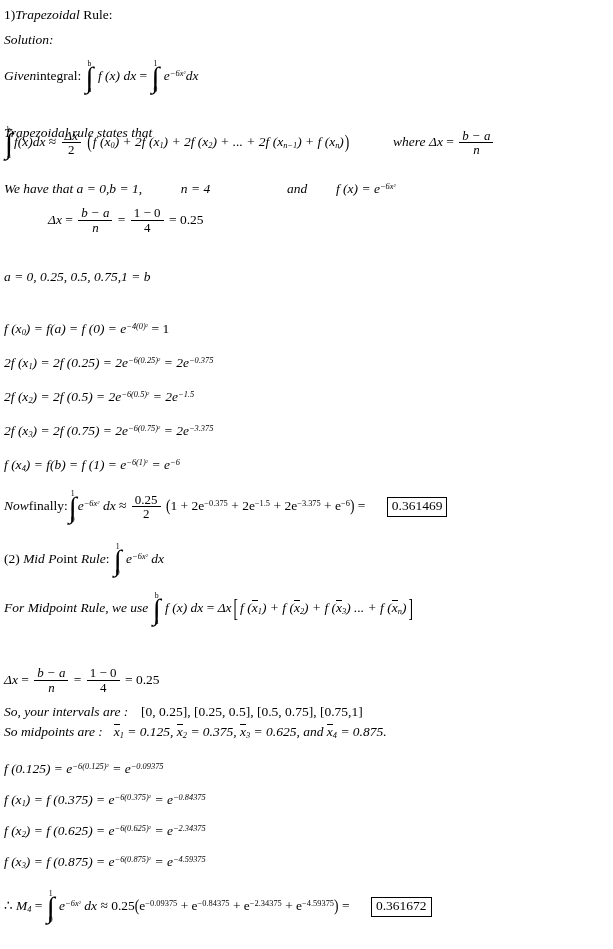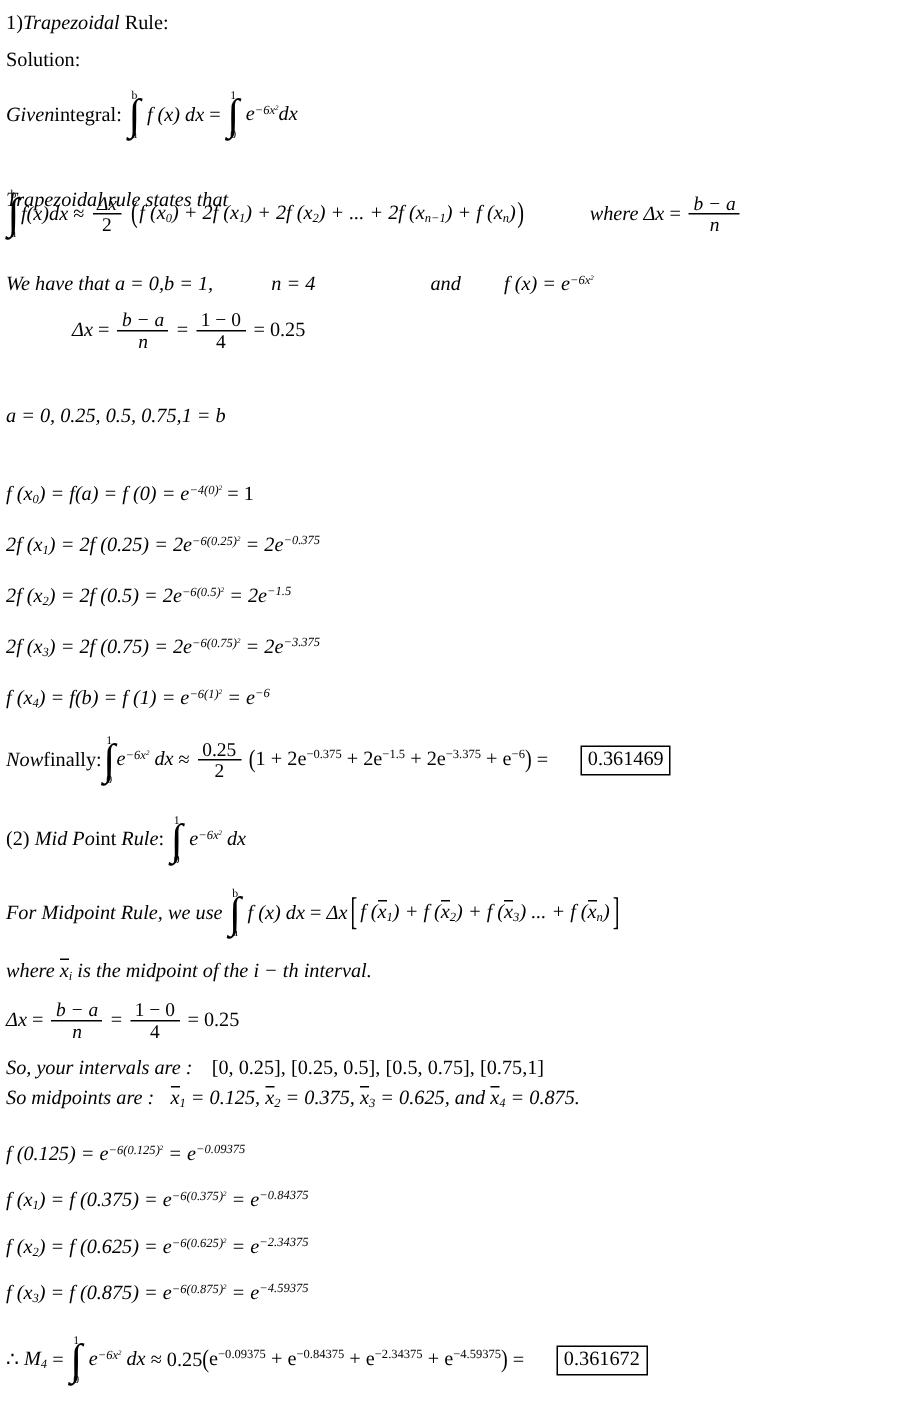--- a/index.html
+++ b/index.html
@@ -130,21 +130,21 @@
 </style>
 </head>
 <body>
 
 <div class="page">
 
   <div class="line" style="top:8px;">
     <span class="up">1)</span><span class="it">Trapezoidal</span><span class="up"> Rule:</span>
   </div>
 
-  <div class="line" style="top:33px;">Solution:</div>
+  <div class="line" style="top:33px;font-style:italic;">Solution:</div>
 
   <div class="line" style="top:60px;">
     <span class="it">Given</span><span class="up">integral:</span>
     <span class="intg">
       <span class="lim top">b</span>
       <span class="glyph">∫</span>
       <span class="lim bot">a</span>
     </span>
     <span class="it">f (x) dx</span>
     <span class="up">=</span>
@@ -265,25 +265,20 @@
     <span class="intg">
       <span class="lim top">b</span>
       <span class="glyph">∫</span>
       <span class="lim bot">a</span>
     </span>
     <span class="it">f (x) dx</span>
     <span class="up">=</span>
     <span class="it">Δx</span><span class="brk">[</span><span class="it">f (<span class="ovl">x</span><sub>1</sub>) + f (<span class="ovl">x</span><sub>2</sub>) + f (<span class="ovl">x</span><sub>3</sub>) ... + f (<span class="ovl">x</span><sub>n</sub>)</span><span class="brk">]</span>
   </div>
 
-  <div class="line" style="top:639px;">
-    <span class="it">where</span>
-    <span class="it"><span class="ovl">x</span><sub>i</sub></span>
-    <span class="it">is the midpoint of the i − th interval.</span>
-  </div>
 
   <div class="line" style="top:667px;">
     <span class="it">Δx</span>
     <span class="up">=</span>
     <span class="frac">
       <span class="num it">b − a</span>
       <span class="den it">n</span>
     </span>
     <span class="up">=</span>
     <span class="frac">

